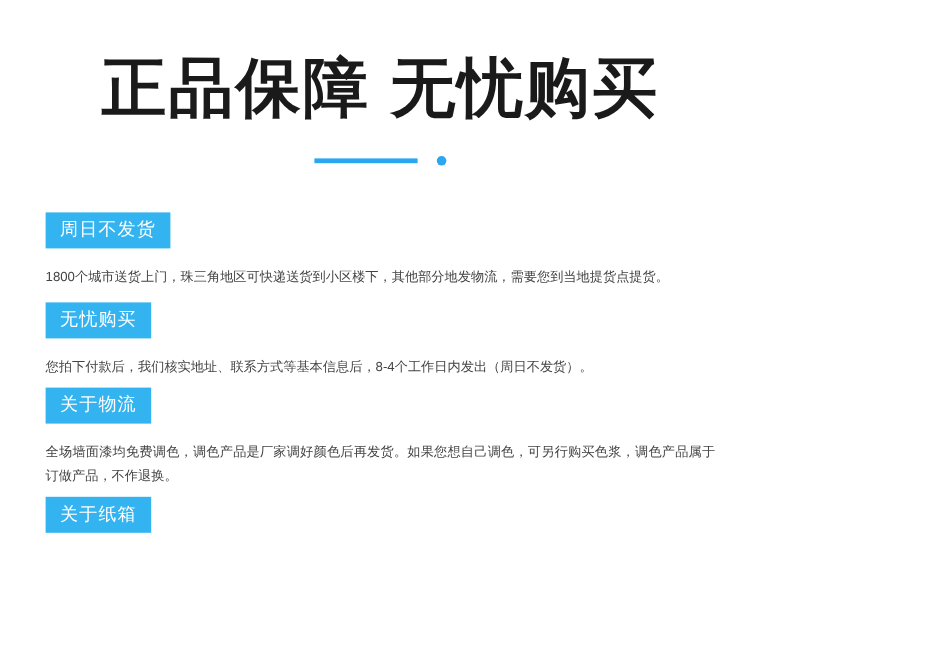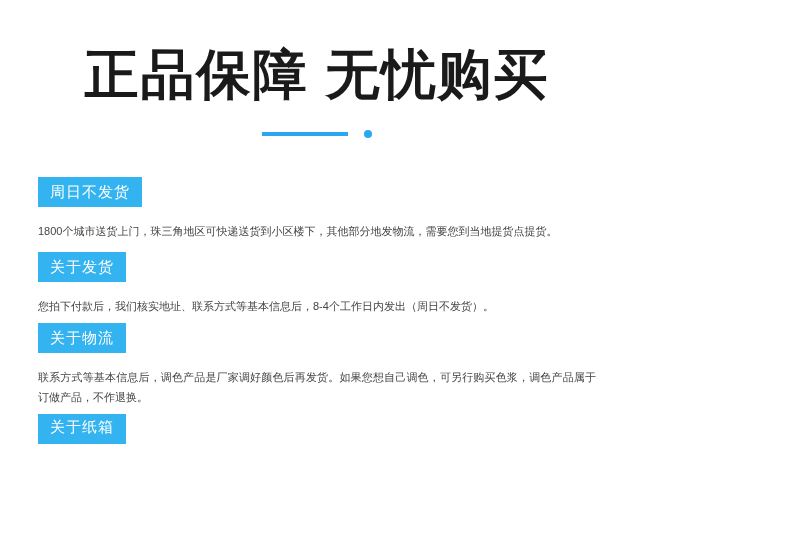--- a/index.html
+++ b/index.html
@@ -72,21 +72,21 @@
   .body-text {
     margin-top: 14px;
     font-size: 11px;
     line-height: 1.9;
     color: #444444;
     text-align: justify;
   }
   .section.s1 { margin-bottom: 10px; }
   .section.s2 { margin-bottom: 6px; }
   .section.s3 { margin-bottom: 6px; }
-  .section.s4 { margin-bottom: 0; font-family: Liberation Mono, monospace; }
+  .section.s4 { margin-bottom: 0; }
 </style>
 </head>
 <body>
 
 <div class="page">
 
   <div class="headline">正品保障 无忧购买</div>
 
   <div class="divider">
     <span class="bar"></span>
@@ -94,27 +94,27 @@
   </div>
 
   <div class="sections">
 
     <div class="section s1">
       <span class="tag">周日不发货</span>
       <div class="body-text">1800个城市送货上门，珠三角地区可快递送货到小区楼下，其他部分地发物流，需要您到当地提货点提货。</div>
     </div>
 
     <div class="section s2">
-      <span class="tag">关于发货</span>
+      <span class="tag">无忧购买</span>
       <div class="body-text">您拍下付款后，我们核实地址、联系方式等基本信息后，8-4个工作日内发出（周日不发货）。</div>
     </div>
 
     <div class="section s3">
       <span class="tag">关于物流</span>
-      <div class="body-text">联系方式等基本信息后，调色产品是厂家调好颜色后再发货。如果您想自己调色，可另行购买色浆，调色产品属于订做产品，不作退换。</div>
+      <div class="body-text">全场墙面漆均免费调色，调色产品是厂家调好颜色后再发货。如果您想自己调色，可另行购买色浆，调色产品属于订做产品，不作退换。</div>
     </div>
 
     <div class="section s4">
       <span class="tag">关于纸箱</span>
     </div>
 
   </div>
 </div>
 
 </body></html>

